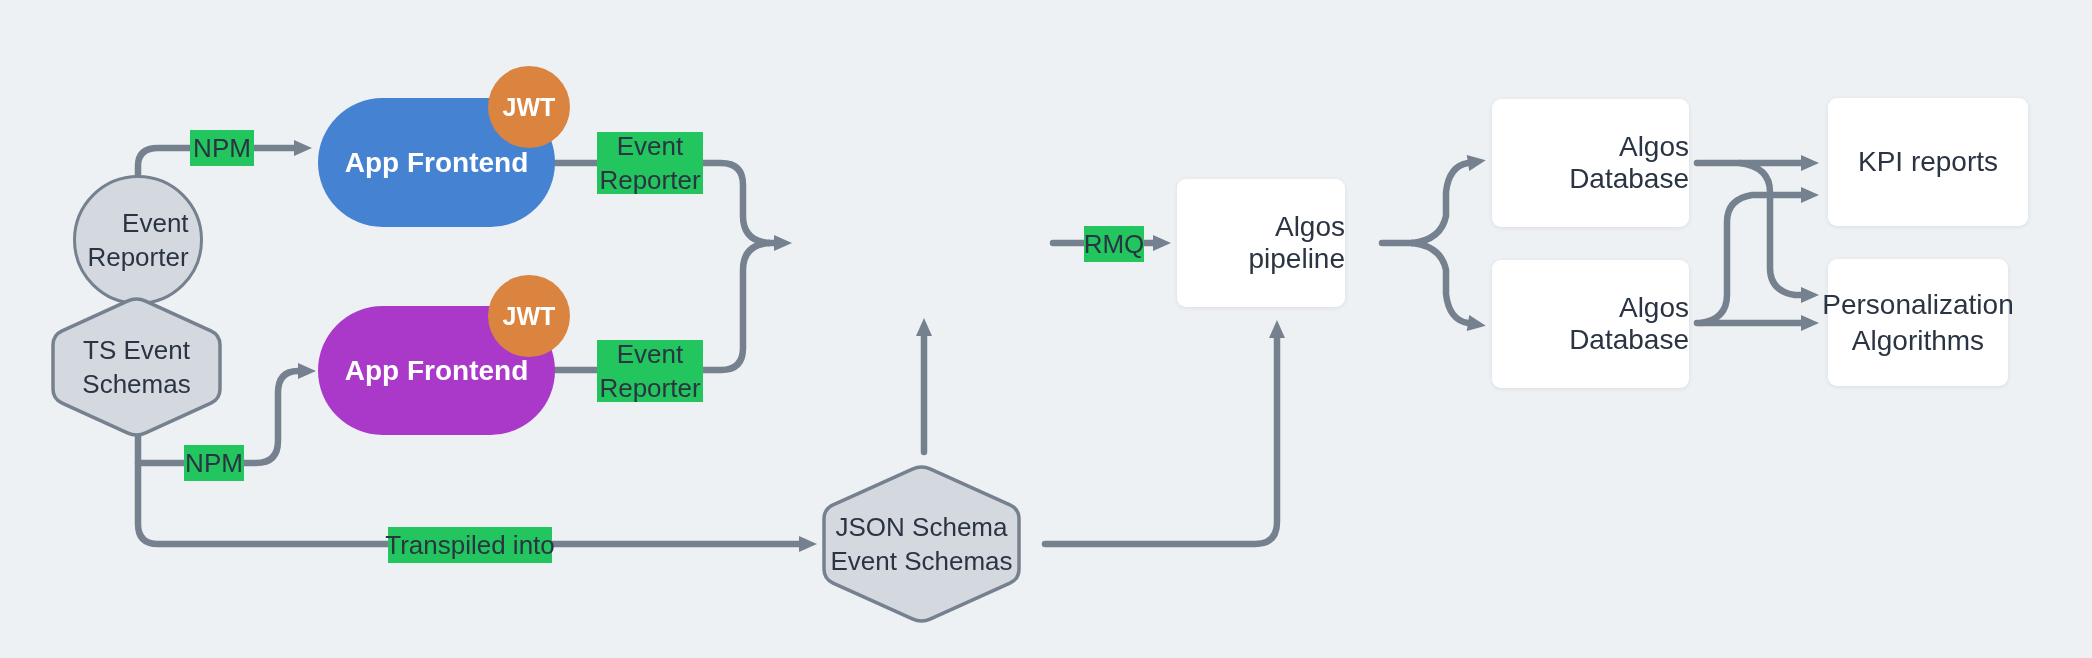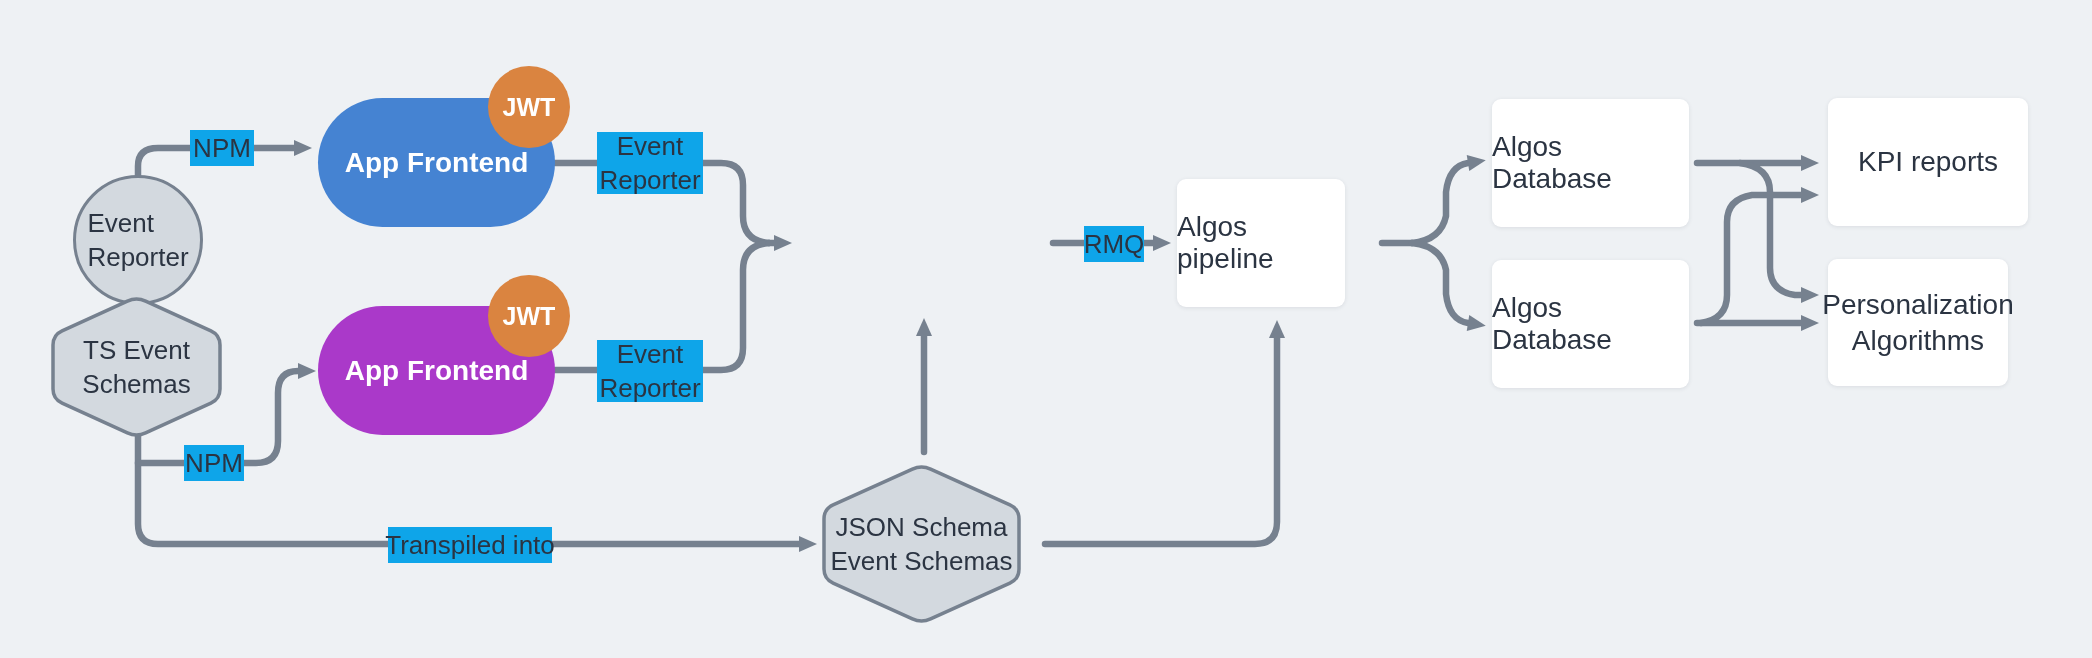--- a/index.html
+++ b/index.html
@@ -3,34 +3,34 @@
 <meta charset="utf-8">
 <style>
   html,body{margin:0;padding:0;background:#eef1f4;}
   #stage{
     position:relative;width:2092px;height:658px;overflow:hidden;
     background:#eef1f4;
     font-family:"Liberation Sans","DejaVu Sans",sans-serif;
     color:#2b3442;
   }
   #wires{position:absolute;left:0;top:0;z-index:1;}
-  .node{position:absolute;display:flex;align-items:center;justify-content:center;text-align:left;}
+  .node{position:absolute;display:flex;align-items:center;justify-content:center;text-align:right;}
   .pill{border-radius:65px;color:#ffffff;font-weight:bold;font-size:28px;z-index:3;}
   .rect{background:#ffffff;border-radius:9px;font-size:28px;z-index:3;
         box-shadow:0 1px 4px rgba(40,50,70,0.10);}
   .circle{background:#d3d9df;border:3.5px solid #76818f;border-radius:50%;
           font-size:26px;line-height:34px;z-index:3;box-sizing:border-box;}
   .hex{z-index:4;}
   .hex .hex-label{position:absolute;left:0;top:0;width:100%;height:100%;
         display:flex;flex-direction:column;align-items:center;justify-content:center;
         font-size:26px;line-height:34px;}
   .badge{position:absolute;width:82px;height:82px;border-radius:50%;background:#da8440;
          color:#fff;font-weight:bold;font-size:25px;display:flex;align-items:center;
          justify-content:center;z-index:5;}
-  .edge-label{position:absolute;background:#0ea5e9;z-index:2;display:flex;flex-direction:column;
+  .edge-label{position:absolute;background:#22c55e;z-index:2;display:flex;flex-direction:column;
          align-items:center;justify-content:center;font-size:26px;line-height:32px;
          text-align:center;white-space:nowrap;}
   .two-line{line-height:34px;}
 </style>
 </head>
 <body>
 
 <div id="stage">
 
   <svg id="wires" width="2092" height="658" viewBox="0 0 2092 658">

